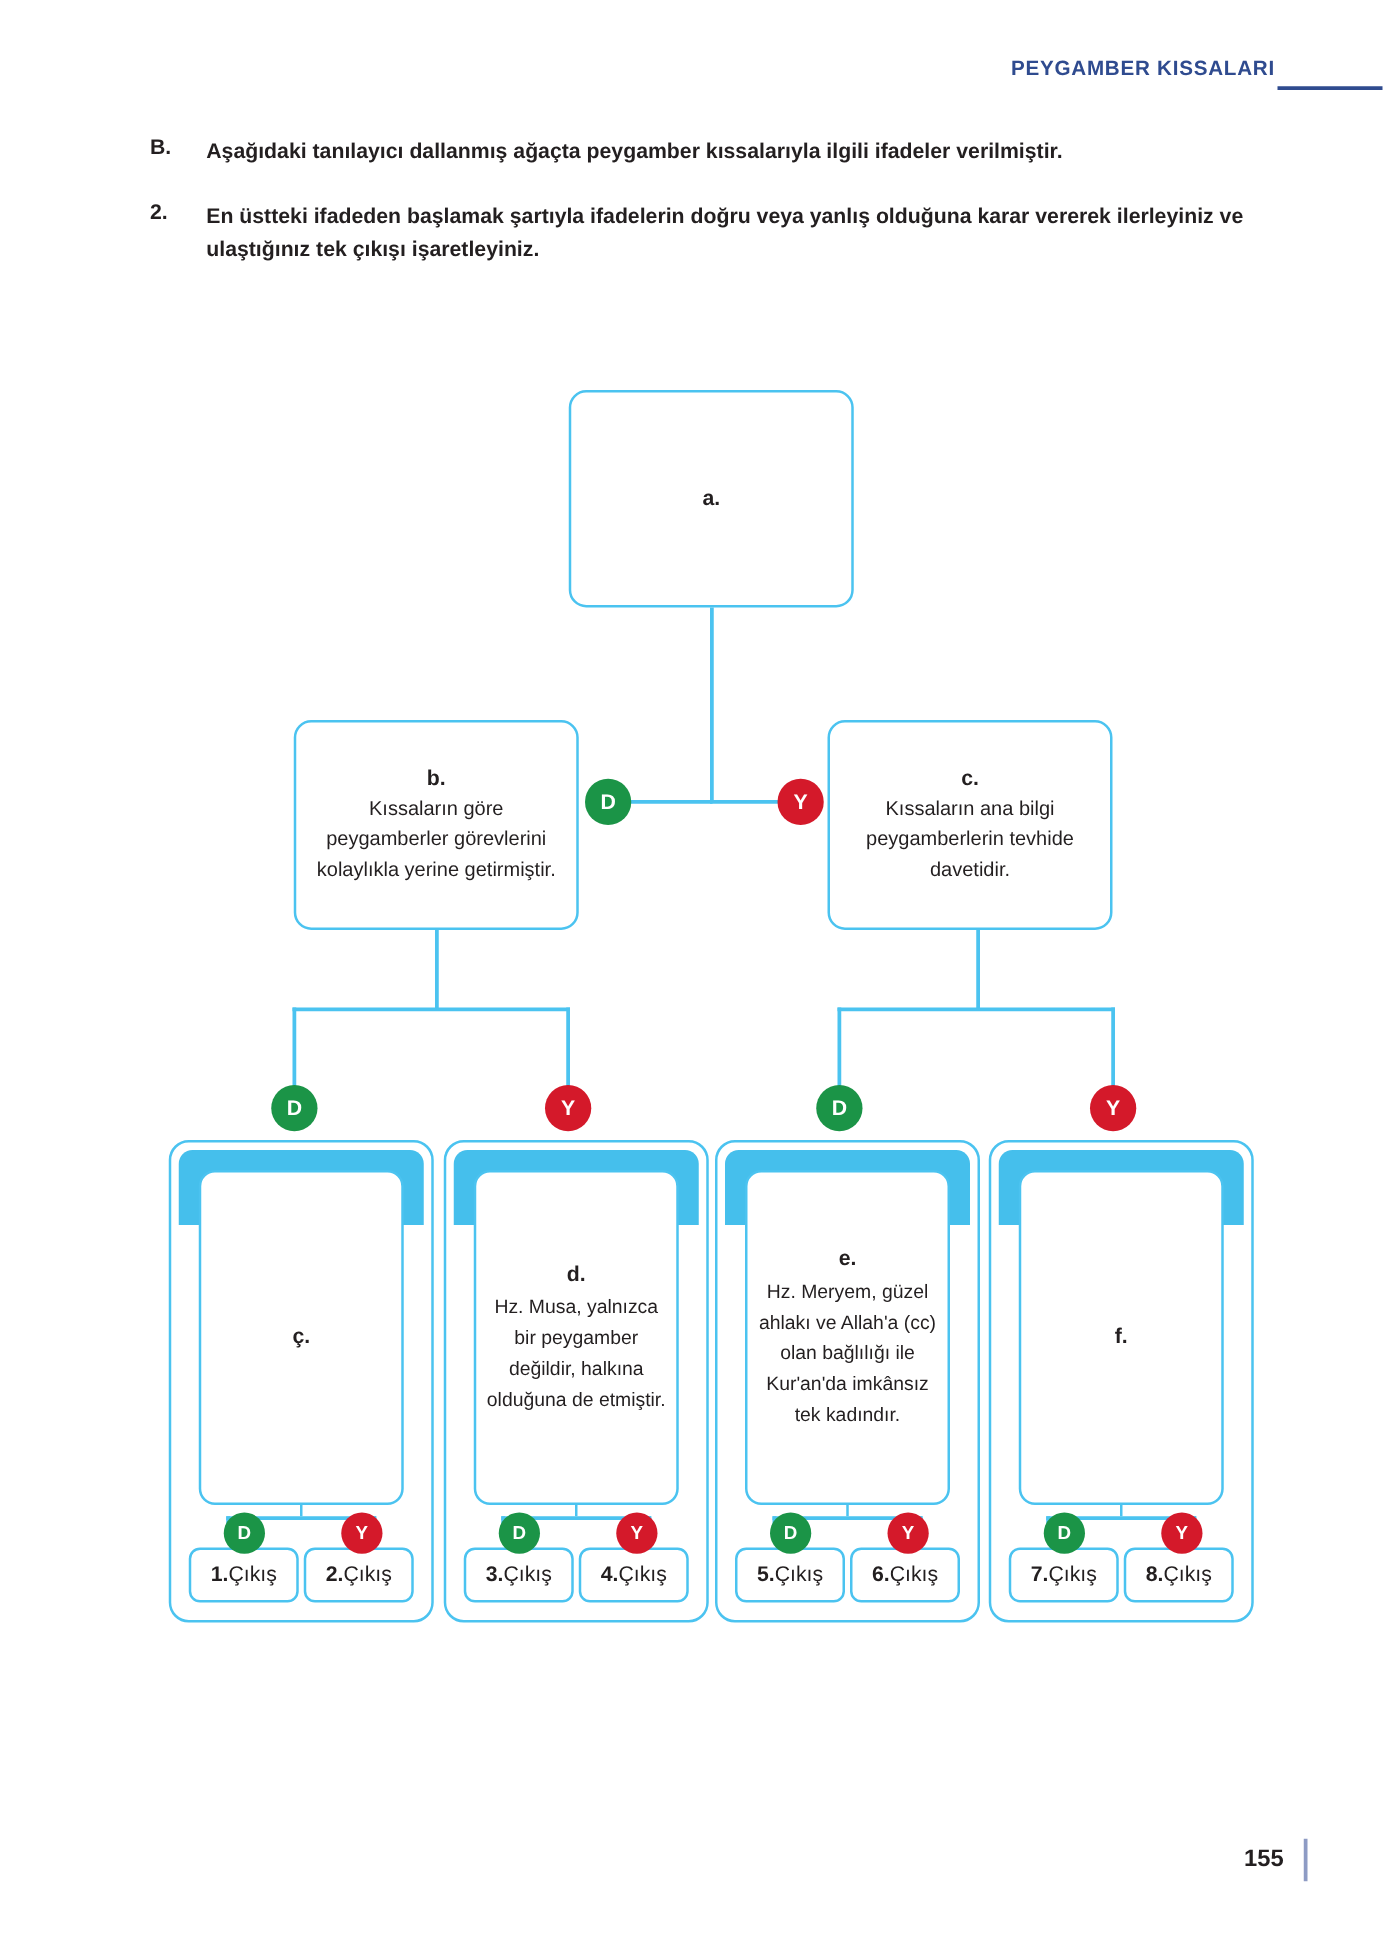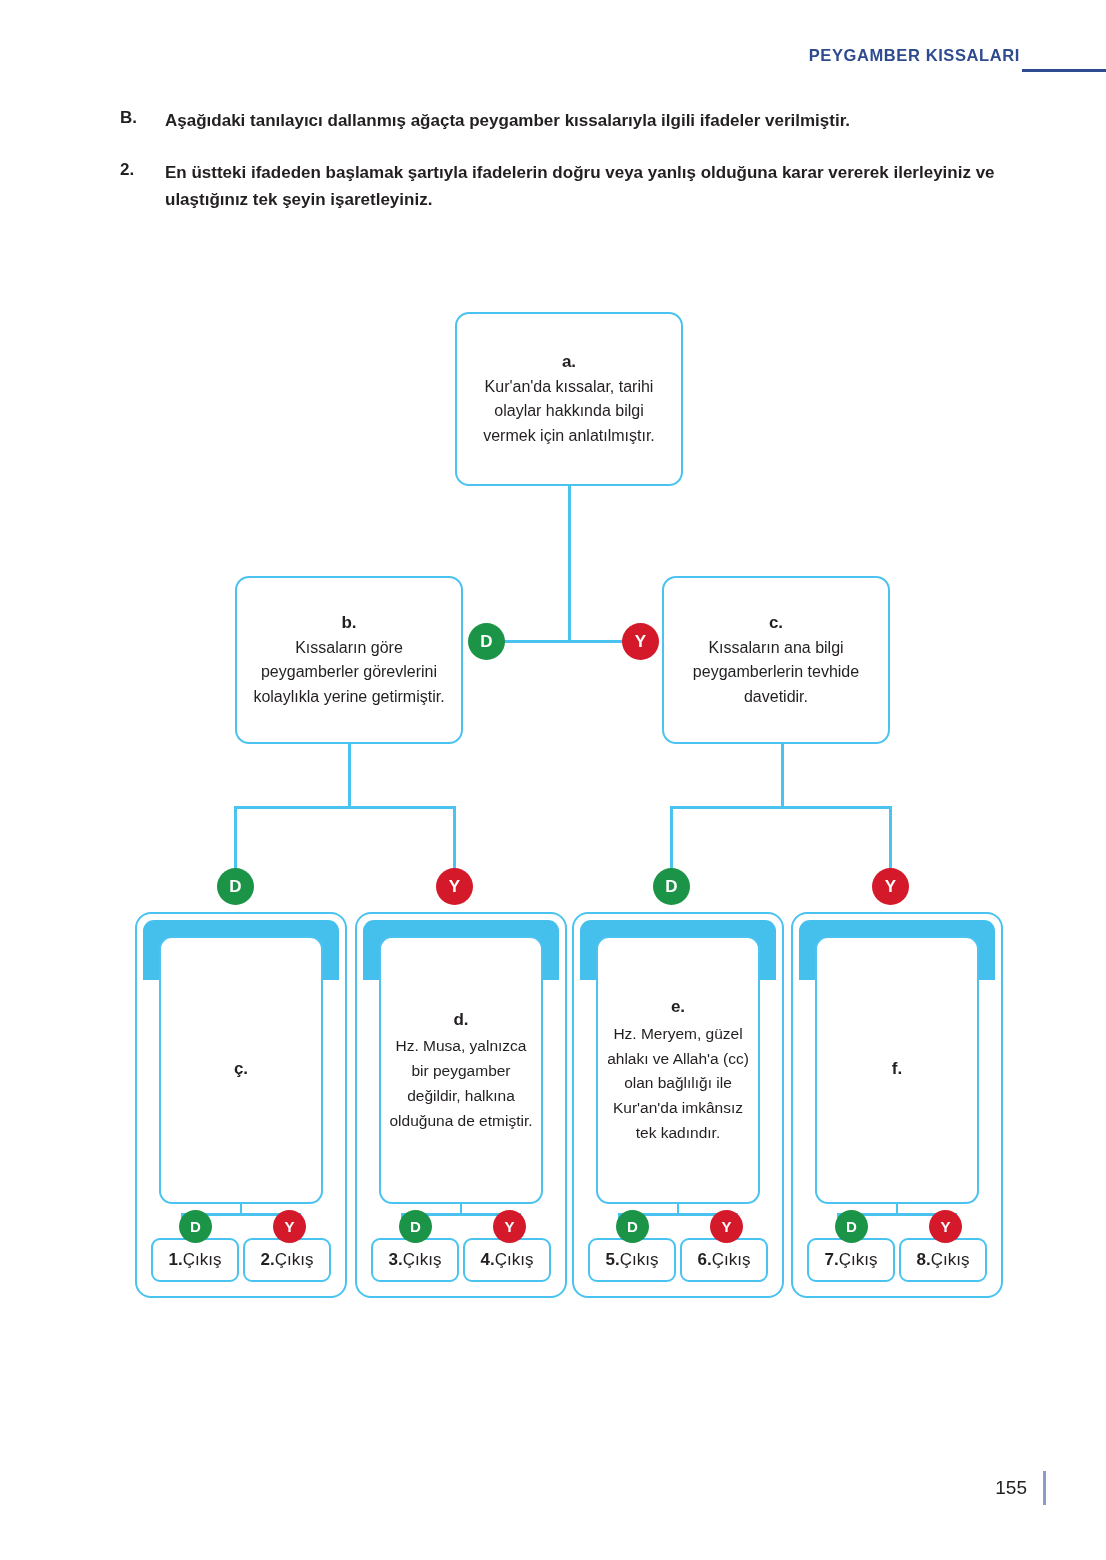--- a/index.html
+++ b/index.html
@@ -153,47 +153,46 @@
     font-size: 17px; color: #231f20;
     white-space: nowrap;
   }
   .exit-box b { font-weight: bold; }
 
   .leaf-circles { position: absolute; left: 0; right: 0; top: 296px; z-index: 7; }
   .leaf-circles .circle { position: absolute; }
 
   
   .footer { position: absolute; right: 60px; bottom: 55px; display: flex; align-items: center; }
-  .page-num { font-size: 19px; font-weight: normal; color: #231f20; }
+  .page-num { font-size: 19px; font-weight: bold; color: #231f20; }
   .page-rule { width: 3px; height: 34px; background: #8e9bc4; margin-left: 16px; }
 </style>
 </head>
 <body>
 
 <div class="header">
   <div class="header-title">PEYGAMBER KISSALARI</div>
   <div class="header-rule"></div>
 </div>
 
 <div class="instructions">
   <div class="instr-row">
     <div class="instr-marker">B.</div>
     <div class="instr-text">Aşağıdaki tanılayıcı dallanmış ağaçta peygamber kıssalarıyla ilgili ifadeler verilmiştir.</div>
   </div>
   <div class="instr-row">
     <div class="instr-marker">2.</div>
-    <div class="instr-text">En üstteki ifadeden başlamak şartıyla ifadelerin doğru veya yanlış olduğuna karar vererek ilerleyiniz ve ulaştığınız tek şeyin işaretleyiniz.</div>
+    <div class="instr-text">En üstteki ifadeden başlamak şartıyla ifadelerin doğru veya yanlış olduğuna karar vererek ilerleyiniz ve ulaştığınız tek çıkışı işaretleyiniz.</div>
   </div>
 </div>
 
 <div class="diagram">
 
   <div class="card" style="left:455px; top:312px; width:228px; height:174px;">
     <div class="card-letter">a.</div>
-    <div class="card-text">Kur'an'da kıssalar, tarihi olaylar hakkında bilgi vermek için anlatılmıştır.</div>
   </div>
 
   <div class="conn conn-v" style="left:568px; top:486px; height:155px;"></div>
   <div class="conn conn-h" style="left:497px; top:640px; width:73px;"></div>
   <div class="conn conn-h" style="left:568px; top:640px; width:75px;"></div>
 
   <div class="circle d" style="left:468px; top:623px;">D</div>
   <div class="circle y" style="left:622px; top:623px;">Y</div>
 
   <div class="card" style="left:235px; top:576px; width:228px; height:168px;">

